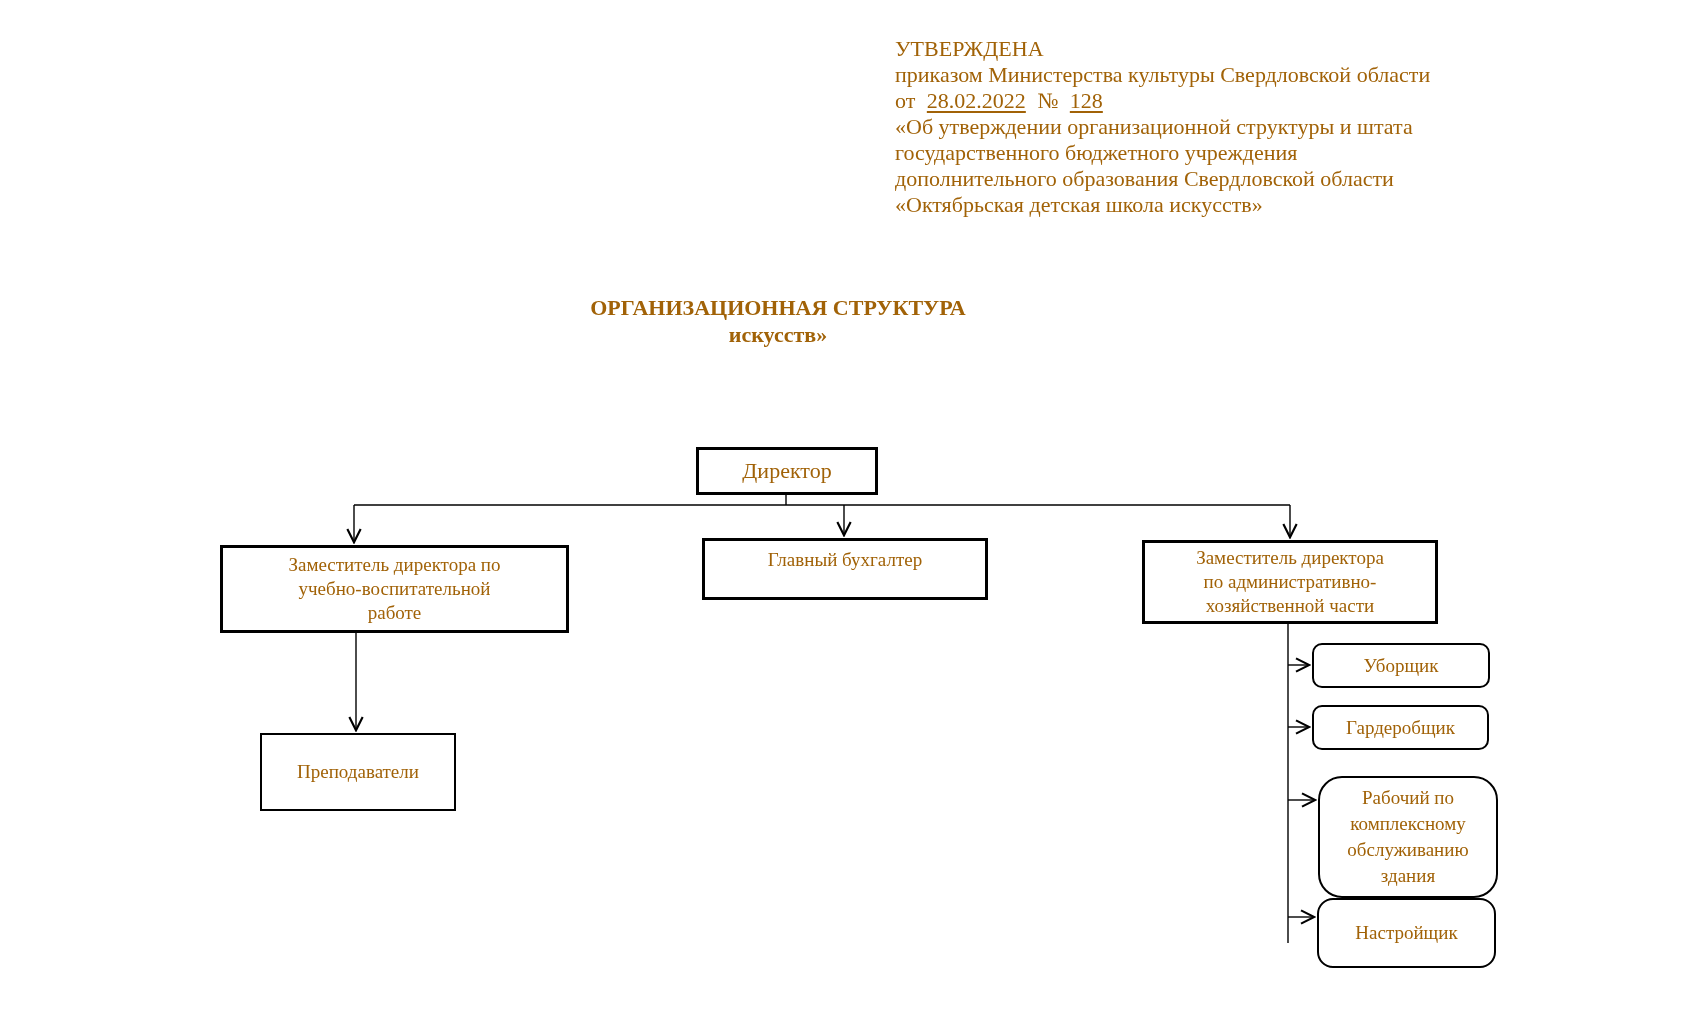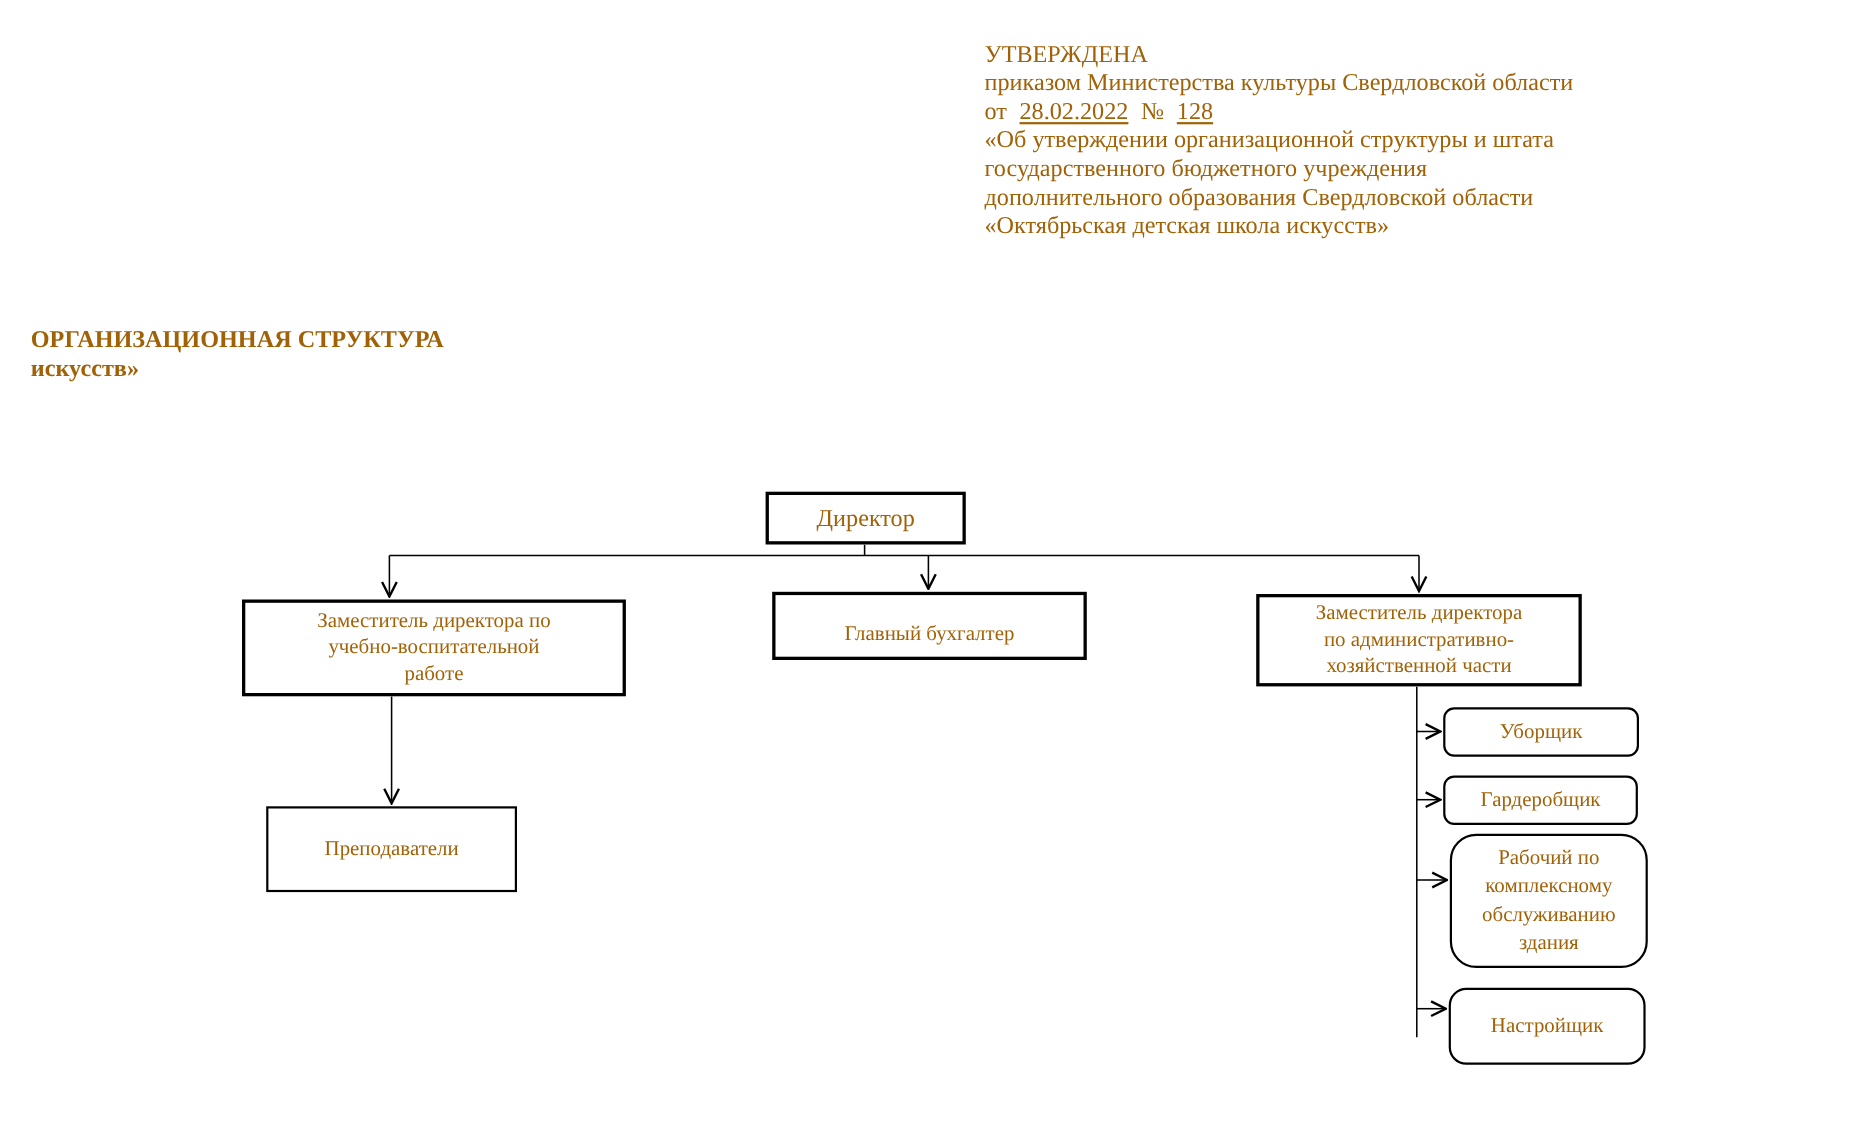--- a/index.html
+++ b/index.html
@@ -26,21 +26,21 @@
   .approval .aline { white-space: normal; }
   .underlined { text-decoration: underline; text-underline-offset: 3px; }
   .sp { margin-right: 6px; }
 
   
   .doc-title {
     position: absolute;
     left: 28px;
     top: 294px;
     width: 1500px;
-    text-align: left;
+    text-align: center;
     font-weight: bold;
     font-size: 22px;
     line-height: 27px;
   }
 
   
   .node {
     position: absolute;
     box-sizing: border-box;
     display: flex;
@@ -48,26 +48,26 @@
     justify-content: center;
     align-items: center;
     text-align: center;
     border: 3px solid #000000;
     background: #ffffff;
     font-size: 19px;
     line-height: 24px;
   }
   .director         { left: 696px;  top: 447px; width: 182px; height: 48px;  font-size: 22px; }
   .deputy-edu       { left: 220px;  top: 545px; width: 349px; height: 88px; }
-  .chief-accountant { left: 702px;  top: 538px; width: 286px; height: 62px; justify-content: flex-start; padding-top: 24px; font-family: Liberation Serif, serif; }
+  .chief-accountant { left: 702px;  top: 538px; width: 286px; height: 62px; justify-content: flex-start; padding-top: 7px; font-family: Liberation Serif, serif; }
   .deputy-admin     { left: 1142px; top: 540px; width: 296px; height: 84px; }
-  .teachers         { left: 242px;  top: 733px; width: 228px; height: 78px;  border-width: 2px; }
+  .teachers         { left: 260px;  top: 733px; width: 196px; height: 78px;  border-width: 2px; }
   .cleaner          { left: 1312px; top: 643px; width: 178px; height: 45px;  border-width: 2.5px; border-radius: 10px; }
   .cloakroom        { left: 1312px; top: 705px; width: 177px; height: 45px;  border-width: 2.5px; border-radius: 10px; }
-  .worker           { left: 1318px; top: 758px; width: 180px; height: 122px; border-width: 2.5px; border-radius: 24px; line-height: 26px; }
+  .worker           { left: 1318px; top: 776px; width: 180px; height: 122px; border-width: 2.5px; border-radius: 24px; line-height: 26px; }
   .tuner            { left: 1317px; top: 898px; width: 179px; height: 70px;  border-width: 2.5px; border-radius: 16px; }
 
   svg.connectors {
     position: absolute;
     left: 0;
     top: 0;
     pointer-events: none;
   }
   svg.connectors line { stroke: #000000; stroke-width: 1.4; }
 </style>

